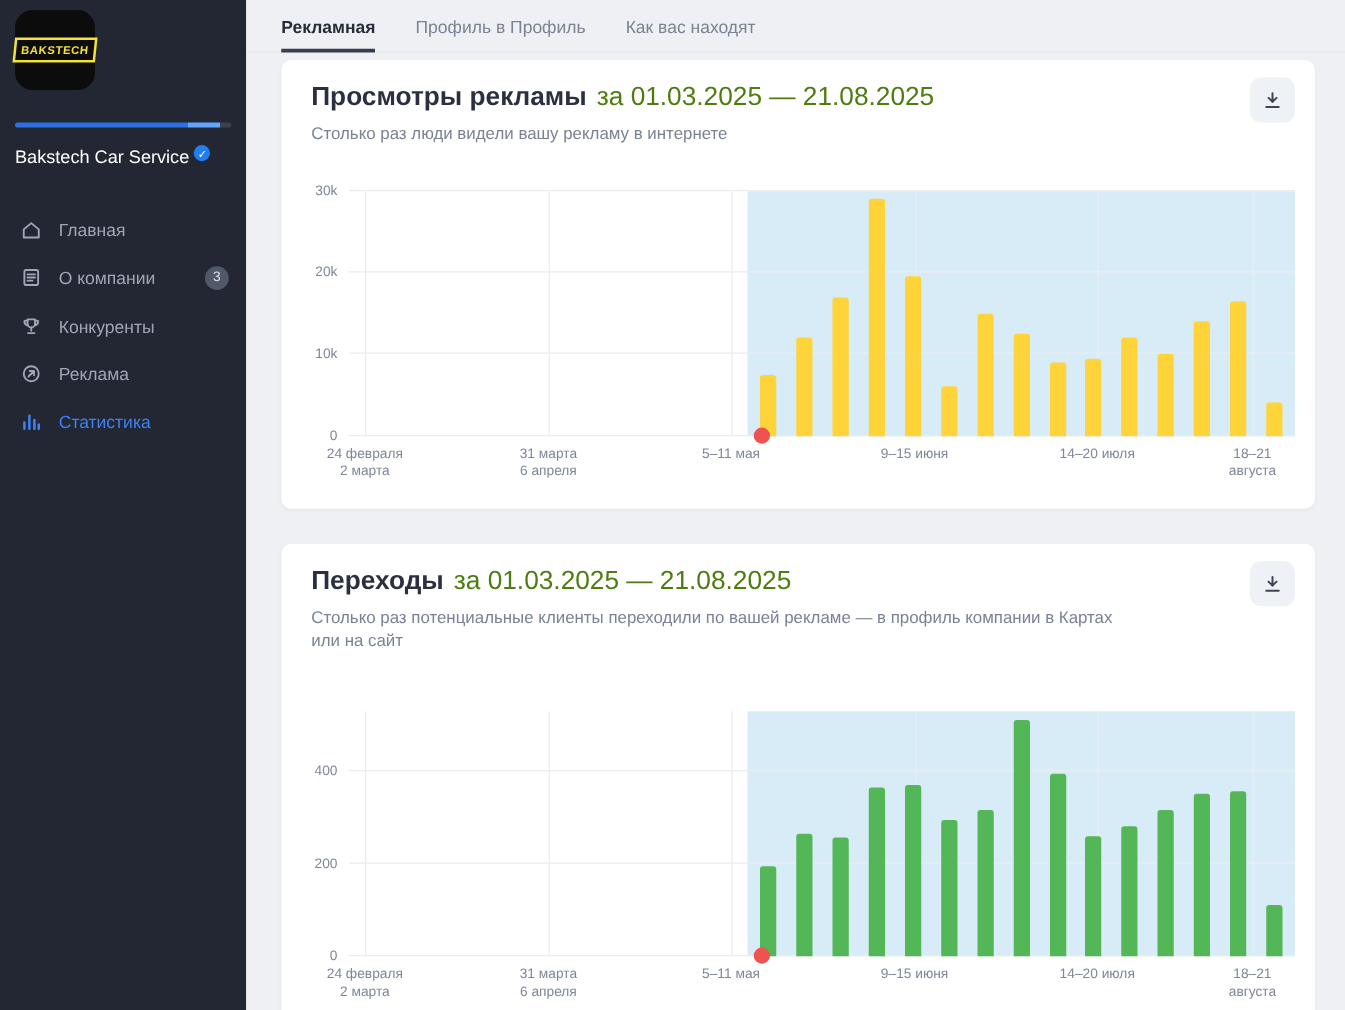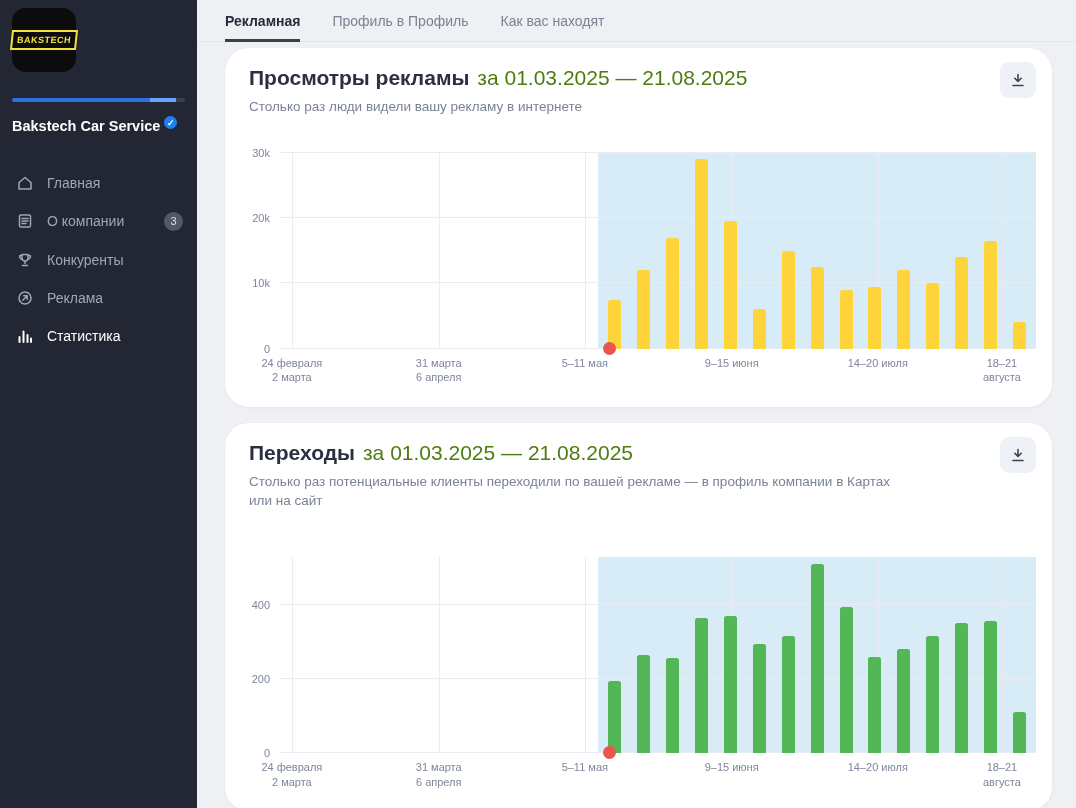--- a/index.html
+++ b/index.html
@@ -10,41 +10,41 @@
     -webkit-font-smoothing:antialiased;
   }
   
   .sidebar{position:absolute;left:0;top:0;width:197px;height:100%;background:#232734;color:#fff;}
   .logo{width:64px;height:64px;margin:8px 0 0 12px;background:#0c0c0c;border-radius:14px;
         display:flex;align-items:center;justify-content:center;cursor:pointer;}
   .logo-inner{border:2px solid #f3e23a;color:#f3e23a;font-size:9px;font-weight:700;
         letter-spacing:.5px;padding:3px 4px;transform:skewX(-6deg);white-space:nowrap;}
   .progress{margin:26px 12px 0;height:4px;border-radius:2px;
         background:linear-gradient(90deg,#2e6fe4 0 80%,#63a6ff 80% 95%,#3a4150 95% 100%);}
-  .company{margin:14px 12px 2px;font-size:14.5px;font-weight:700;cursor:pointer;}
+  .company{margin:14px 12px 2px;font-size:14.5px;font-weight:400;cursor:pointer;}
   .vbadge{display:inline-flex;width:13px;height:13px;border-radius:50%;background:#1f7ef0;color:#fff;
         font-size:9px;align-items:center;justify-content:center;margin-left:4px;vertical-align:5px;}
   .address{margin:8px 12px 0;font-size:12.5px;line-height:1.45;color:#969dae;width:162px;}
   .menu{margin-top:30px;}
   .menu-item{display:flex;align-items:center;gap:13px;padding:10px 14px 10px 16px;
         font-size:14px;color:#a0a6b5;cursor:pointer;}
-  .menu-item.active{color:#ffffff;}
+  .menu-item.active{color:#3b82f6;}
   .mi-icon{width:18px;height:18px;display:flex;flex:none;}
   .mi-icon svg{width:18px;height:18px;}
   .mi-badge{margin-left:auto;width:19px;height:19px;border-radius:50%;background:#515869;color:#dcdfe7;
         font-size:11px;display:flex;align-items:center;justify-content:center;}
   
   .main{position:absolute;left:197px;right:0;top:0;bottom:0;background:#eef0f3;overflow:hidden;}
   .tabbar{display:flex;gap:32px;padding:0 24px 0 28px;border-bottom:1px solid #e3e6ec;height:41px;}
   .tab{display:flex;align-items:center;font-size:14px;color:#7a8294;border-bottom:3px solid transparent;
         margin-bottom:-1px;padding-top:2px;cursor:pointer;white-space:nowrap;}
   .tab.active{color:#272c3a;border-bottom-color:#373e4e;font-weight:700;}
   .content{padding:6px 24px 0 28px;}
-  .card{background:#fff;border-radius:24px;padding:18px 16px 14px 24px;position:relative;
-        box-shadow:0 1px 3px rgba(25,35,60,.05);margin-bottom:16px;}
+  .card{background:#fff;border-radius:8px;padding:18px 16px 14px 24px;position:relative;
+        box-shadow:0 1px 3px rgba(25,35,60,.05);margin-bottom:28px;}
   .card-title{margin:0;font-size:21px;display:flex;gap:8px;align-items:baseline;font-weight:700;color:#2b3040;}
   .t-period{color:#4d7c0f;font-weight:500;}
   .card-sub{margin:7px 0 0;font-size:13.5px;color:#7a8294;max-width:660px;line-height:1.45;}
   .dl-btn{position:absolute;top:14px;right:16px;width:36px;height:36px;border:none;border-radius:9px;
         background:#eef1f5;display:flex;align-items:center;justify-content:center;cursor:pointer;padding:0;}
   
   .chart{position:relative;height:230px;margin:36px 0 10px 30px;}
   .plot{position:absolute;left:0;right:0;top:0;bottom:34px;}
   .hl{position:absolute;top:0;bottom:0;right:0;}
   .gh{position:absolute;left:0;right:0;height:1px;background:#e9ecf1;}

